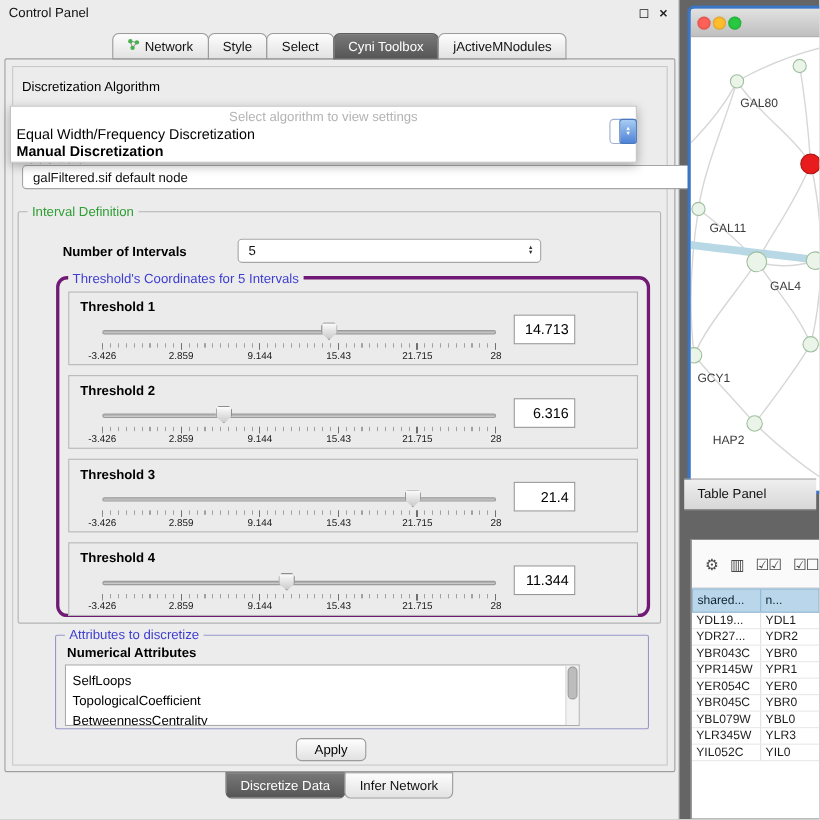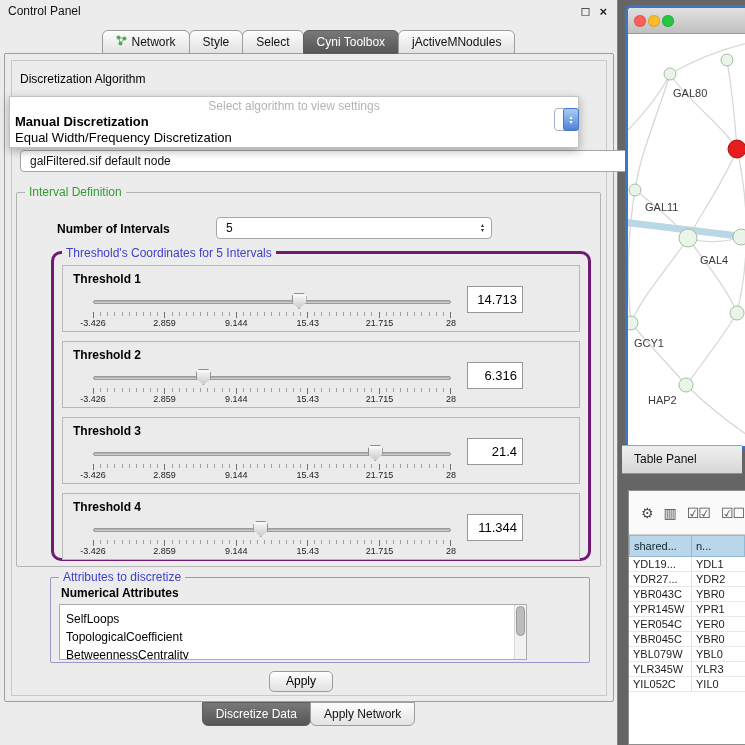--- a/index.html
+++ b/index.html
@@ -69,21 +69,21 @@
 #attr-scroll-thumb{position:absolute;left:1px;top:1px;width:9px;height:30px;background:#bcbcbc;border:1px solid #9a9a9a;border-radius:5px;}
 
 #apply-btn{position:absolute;left:269px;top:671px;width:64px;height:21px;border:1px solid #9b9b9b;border-radius:5px;background:linear-gradient(#fefefe,#e1e1e1);font-size:12px;color:#000;text-align:center;line-height:19px;}
 
 
 #net-window{position:absolute;left:625px;top:5px;width:128px;height:444px;border:3px solid #3b76c4;border-radius:6px;background:#fff;overflow:hidden;}
 #net-titlebar{position:relative;height:26px;background:linear-gradient(#e1e1e1,#bfbfbf);border-bottom:1px solid #9a9a9a;}
 .traffic{position:absolute;top:7px;width:12px;height:12px;border-radius:50%;box-shadow:inset 0 0 2px rgba(0,0,0,.35);}
 #net-canvas{position:relative;width:122px;height:412px;background:#fff;}
 
-#table-panel-header{position:absolute;left:622px;top:445px;width:120px;height:29px;background:linear-gradient(#efefef,#d7d7d7);border-top:1px solid #a0a0a0;border-bottom:1px solid #8f8f8f;font-size:12px;color:#111;line-height:27px;padding-left:12px;}
+#table-panel-header{position:absolute;left:622px;top:435px;width:120px;height:29px;background:linear-gradient(#efefef,#d7d7d7);border-top:1px solid #a0a0a0;border-bottom:1px solid #8f8f8f;font-size:12px;color:#111;line-height:27px;padding-left:12px;}
 
 #table-window{position:absolute;left:628px;top:490px;width:118px;height:255px;background:#fff;border:1px solid #8f8f8f;overflow:hidden;}
 #table-toolbar{height:44px;border-bottom:1px solid #d2d2d2;background:#fafafa;display:flex;align-items:center;gap:11px;padding-left:12px;color:#4a4a4a;}
 .tb-icon{font-size:14px;letter-spacing:-1px;white-space:nowrap;}
 #table-header{display:flex;height:22px;background:#b9d6ea;}
 .th-cell{font-size:11px;color:#10222e;padding:4px 0 0 4px;border:1px solid #93b8d4;border-left:none;overflow:hidden;white-space:nowrap;}
 .th-cell:first-child{border-left:1px solid #93b8d4;width:63px;flex:0 0 auto;}
 .th-cell:last-child{flex:1;}
 .t-row{display:flex;height:15px;border-bottom:1px solid #e8e8e8;}
 .t-cell{font-size:11px;color:#1d1d1d;padding:1px 0 0 4px;overflow:hidden;white-space:nowrap;}
@@ -128,22 +128,22 @@
         <div class="tab">
           <span>jActiveMNodules</span>
         </div>
       </div>
 
     <div id="algo-label">Discretization Algorithm</div>
 
     <div id="algo-overlay">
       <div id="algo-hint">Select algorithm to view settings</div>
       <div id="algo-options">
+          <div class="algo-option">Equal Width/Frequency Discretization</div>
           <div class="algo-option bold">Manual Discretization</div>
-          <div class="algo-option">Equal Width/Frequency Discretization</div>
         </div>
       <div id="combo-remnant">
         <span class="combo-cap">
             <span>▴</span>
             <span>▾</span>
           </span>
       </div>
     </div>
 
     <div id="table-data-label">Table Data</div>
@@ -259,21 +259,21 @@
       </div>
     </div>
 
     <div id="apply-btn">Apply</div>
 
     <div id="bottom-tabs">
         <div class="tab btab selected">
           <span>Discretize Data</span>
         </div>
         <div class="tab btab">
-          <span>Apply Network</span>
+          <span>Infer Network</span>
         </div>
       </div>
   </div>
 
   <div id="net-window">
     <div id="net-titlebar">
         <div class="traffic" style="left: 6px; background: rgb(255, 96, 88);"></div>
         <div class="traffic" style="left: 20px; background: rgb(255, 189, 46);"></div>
         <div class="traffic" style="left: 34px; background: rgb(40, 200, 64);"></div>
       </div>

